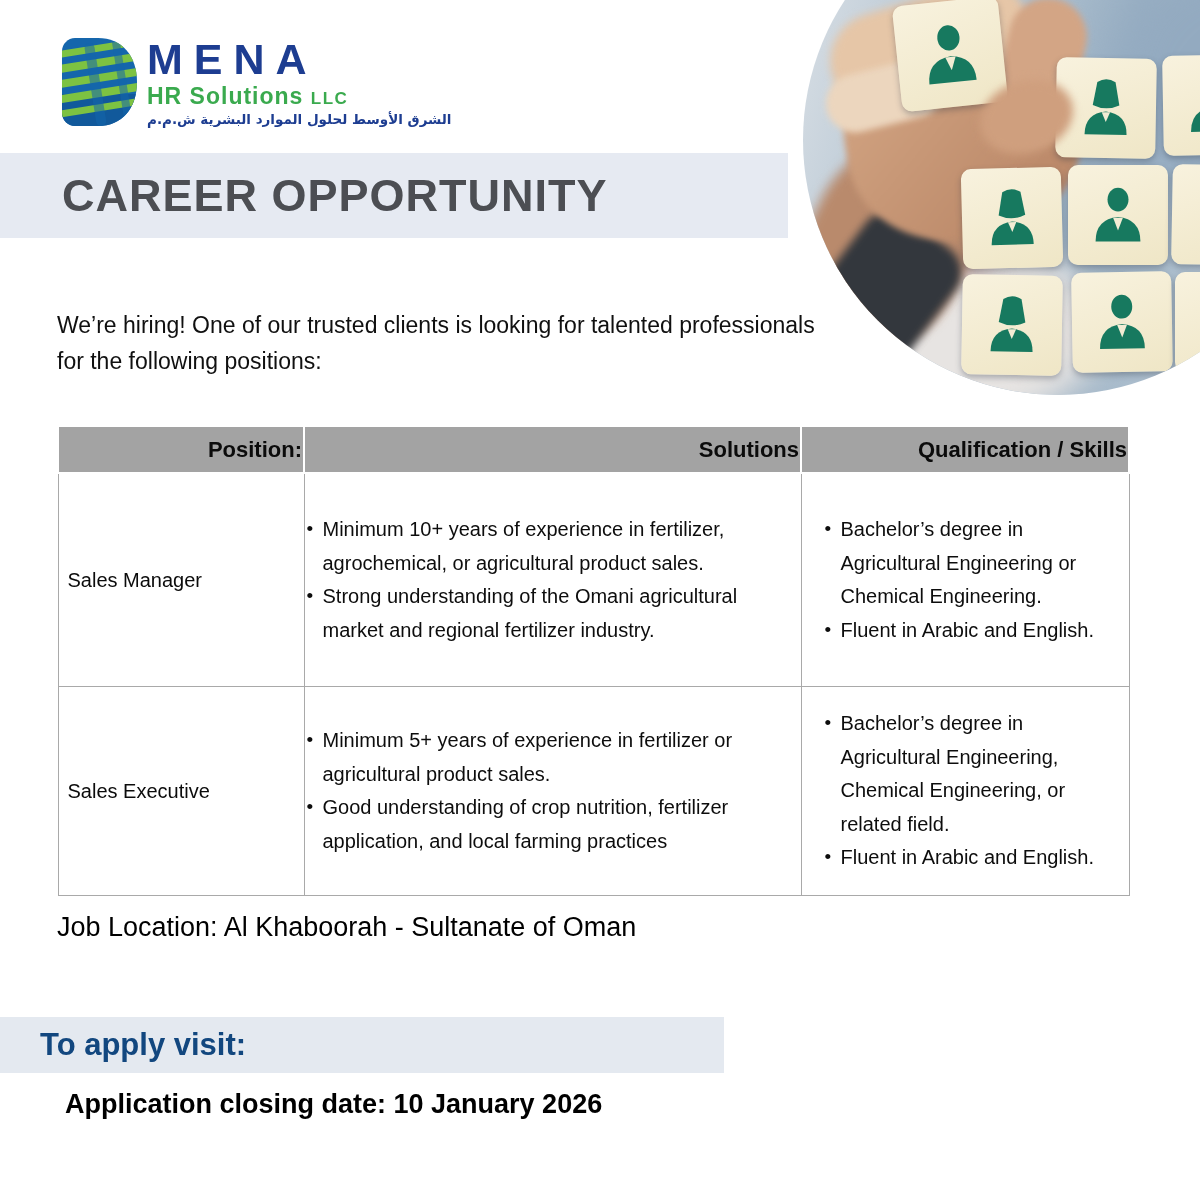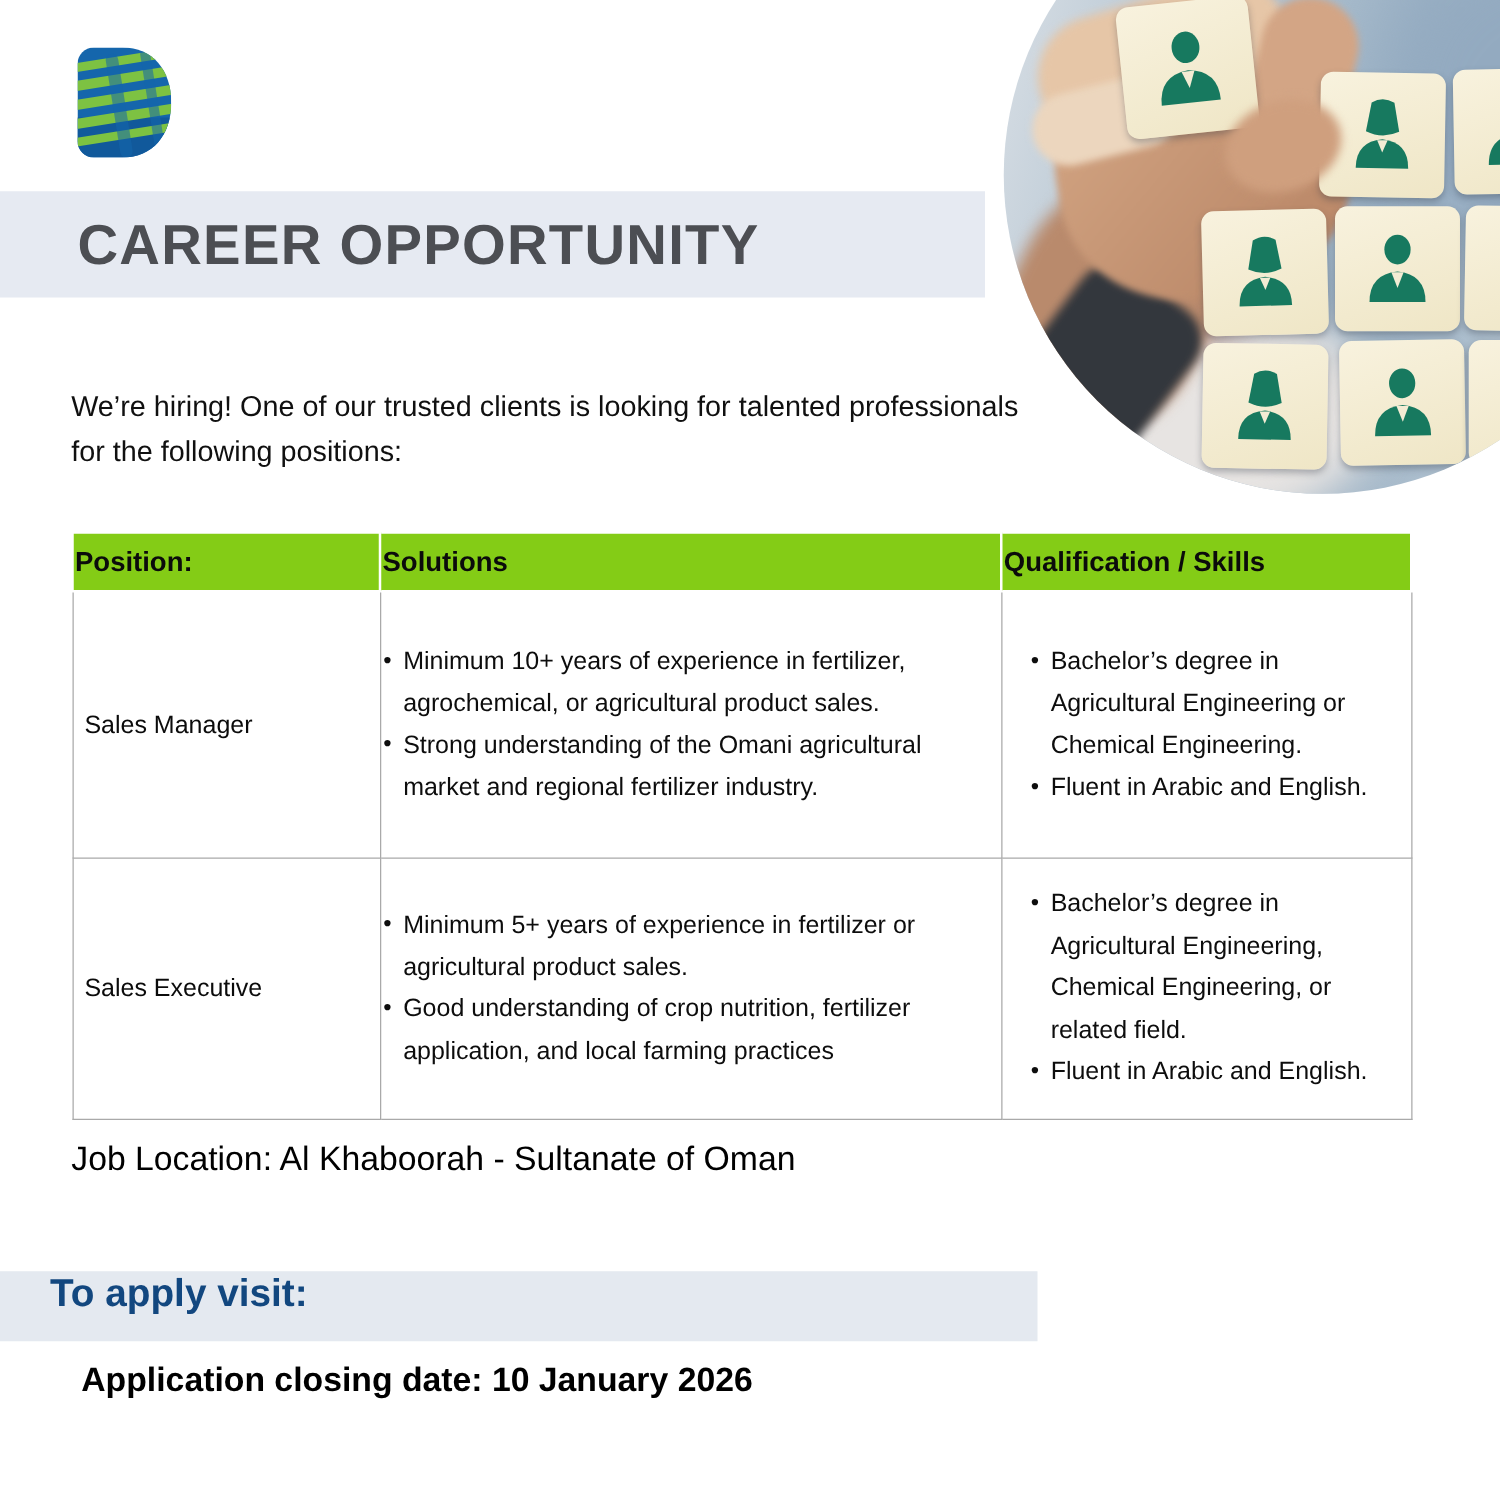--- a/index.html
+++ b/index.html
@@ -44,36 +44,36 @@
           border-radius:10px; box-shadow:0 3px 6px rgba(45,55,70,0.35);
           display:flex; align-items:center; justify-content:center; z-index:10; }
   .cube svg { width:70%; height:70%; }
   .cube-held { width:106px; height:106px; z-index:11; }
 
   
   .intro { position:absolute; left:57px; top:307px; width:790px; font-size:23px; line-height:36px; color:#101010; z-index:0; }
 
   
   .jobs-table { position:absolute; left:57px; top:425px; width:1071px; border-collapse:collapse; table-layout:fixed; }
-  .jobs-table th { background:#84cc16; border:2px solid #ffffff; height:43px;
-                   font-size:22px; font-weight:bold; color:#0b0b0b; text-align:left; }
+  .jobs-table th { background:#a3a3a3; border:2px solid #ffffff; height:43px;
+                   font-size:22px; font-weight:bold; color:#0b0b0b; text-align:right; }
   .jobs-table td { border:1px solid #a9a9a9; background:#ffffff; vertical-align:middle; }
   .row-1 td { height:210px; }
   .row-2 td { height:206px; }
   td.pos-cell { font-size:20px; padding-left:9px; }
   td.exp-cell { padding-right:34px; }
   td.qual-cell { padding-left:22px; padding-right:8px; }
   .cell-list { margin:0; padding:0; list-style:none; }
   .cell-list li { font-size:20px; line-height:33.5px; padding-left:17px; position:relative; color:#0d0d0d; }
   .cell-list li::before { content:"\2022"; position:absolute; left:1px; top:-1px; font-size:19px; }
 
   
   .job-location { position:absolute; left:57px; top:912px; font-size:27px; color:#000; }
-  .apply-banner { position:absolute; left:0; top:1017px; width:830px; height:56px;
-                  background:#e4e9f0; display:flex; align-items:flex-start; }
+  .apply-banner { position:absolute; left:0; top:1017px; width:724px; height:56px;
+                  background:#e4e9f0; display:flex; align-items:center; }
   .apply-label { margin-left:40px; font-size:31px; font-weight:bold; color:#12477f; }
   .apply-url { margin-left:24px; font-size:31px; font-weight:bold; color:#12477f; text-decoration:none; }
   .closing-date { position:absolute; left:65px; top:1089px; font-size:27px; font-weight:bold; color:#000; }
 </style>
 </head>
 <body>
 
 <div class="logo">
   <span>
     <svg width="78" height="92" viewBox="0 0 78 92">
@@ -92,20 +92,28 @@
           <rect x="-8" y="53" width="94" height="8" rx="4"></rect>
           <rect x="-8" y="68" width="94" height="7" rx="3.5"></rect>
         </g>
         <g fill="#1566ac" transform="rotate(-9 39 46)" opacity="0.55">
           <rect x="30" y="6" width="10" height="84" rx="5"></rect>
           <rect x="58" y="6" width="8" height="84" rx="4"></rect>
         </g>
       </g>
     </svg>
   </span>
+  <div class="logo-text">
+    <div class="logo-name">MENA</div>
+    <div class="logo-sub">
+      <span>HR Solutions</span>
+      <span class="llc">LLC</span>
+    </div>
+    <div class="logo-arabic">الشرق الأوسط لحلول الموارد البشرية ش.م.م</div>
+  </div>
 </div>
 
 <div class="career-banner">
   <div class="career-title">CAREER OPPORTUNITY</div>
 </div>
 
 <div class="hero-circle">
   <div class="h-shape h-sky"></div>
   <div class="h-shape h-table"></div>
   <div class="h-shape h-pink"></div>

